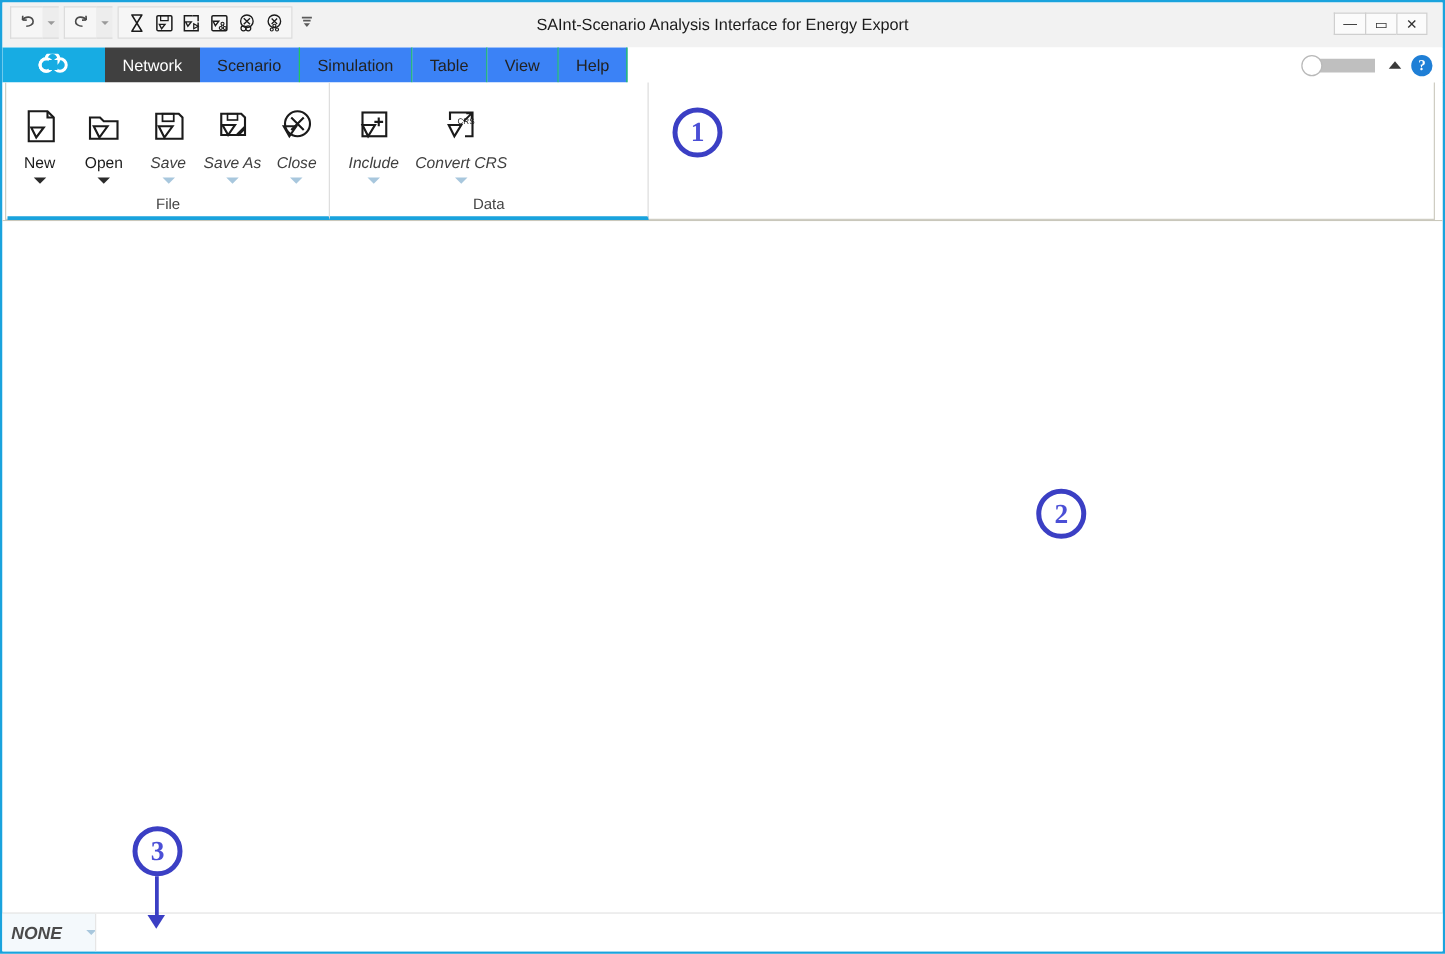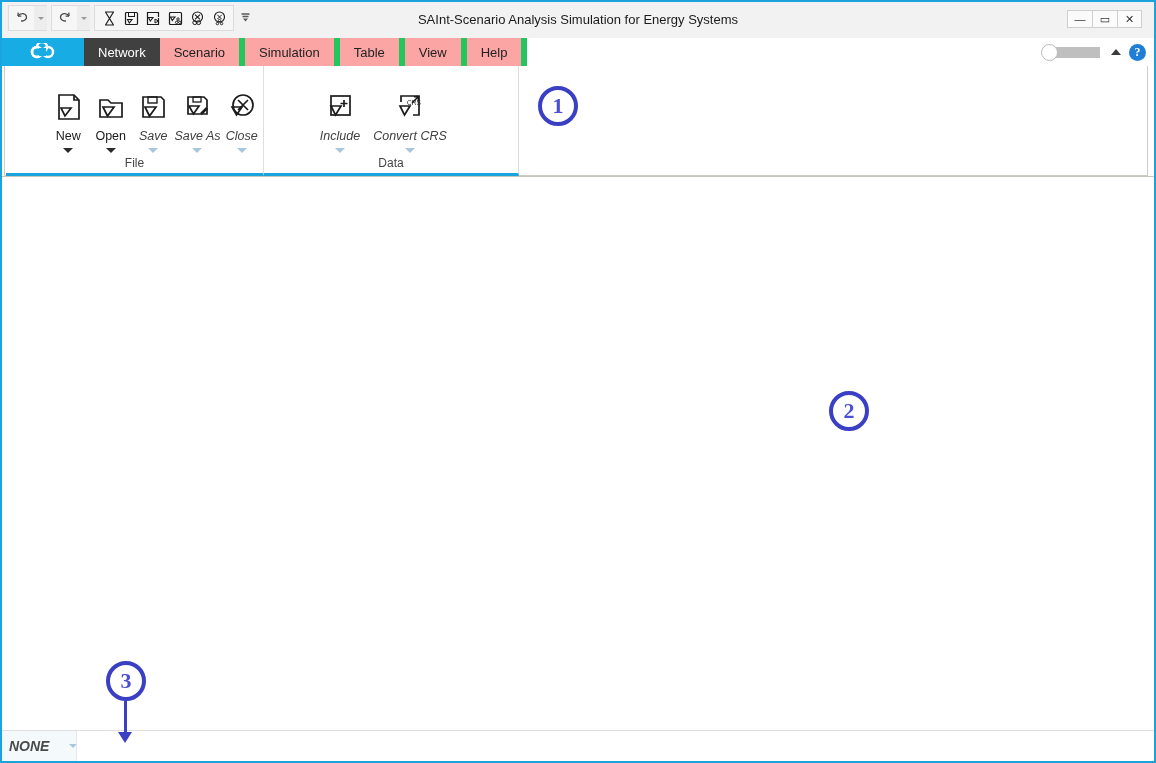--- a/index.html
+++ b/index.html
@@ -129,22 +129,22 @@
     display: flex;
     align-items: center;
     justify-content: center;
   }
   .tab {
     padding: 0 14px;
     display: flex;
     align-items: center;
     font-size: 13px;
     color: #222;
-    background: #fca5a5;
-    border-right: 6px solid #22c55e;
+    background: #3b82f6;
+    border-right: 1px solid #22c55e;
     box-sizing: border-box;
   }
   .tab.active {
     background: #404040;
     color: #ffffff;
     border-right: 0;
   }
   .tabstrip-right {
     position: absolute;
     right: 8px; top: 0;
@@ -220,23 +220,22 @@
     position: relative;
     box-sizing: border-box;
     border-right: 1px solid #dedede;
     border-bottom: 3px solid #1aa3dd;
     display: flex;
     flex-direction: column;
   }
   .rgroup-items {
     flex: 1 1 auto;
     display: flex;
-    align-items: flex-end;
+    align-items: center;
     padding-top: 8px;
-    margin-left: 41px;
   }
   .rgroup-label {
     height: 20px;
     line-height: 20px;
     text-align: center;
     font-size: 12px;
     color: #444;
   }
   .rbtn {
     width: 70px;
@@ -419,21 +418,21 @@
         </div>
       </div>
       <div class="qat-more">
         <svg width="11" height="14" viewBox="0 0 11 14">
           <path d="M1.5 3 H9.5 M2.5 5.5 H8.5" stroke="#5a5a5a" stroke-width="1.4"></path>
           <path d="M3 7.5 L8 7.5 L5.5 10.5 Z" fill="#5a5a5a"></path>
         </svg>
       </div>
     </div>
 
-    <div class="window-title">SAInt-Scenario Analysis Simulation for Energy Systems</div>
+    <div class="window-title">SAInt-Scenario Analysis Interface for Energy Export</div>
 
     <div class="win-ctrls">
       <div class="win-btn">—</div>
       <div class="win-btn">▭</div>
       <div class="win-btn">✕</div>
     </div>
   </div>
 
   <div class="tabstrip">
     <div class="app-button">

